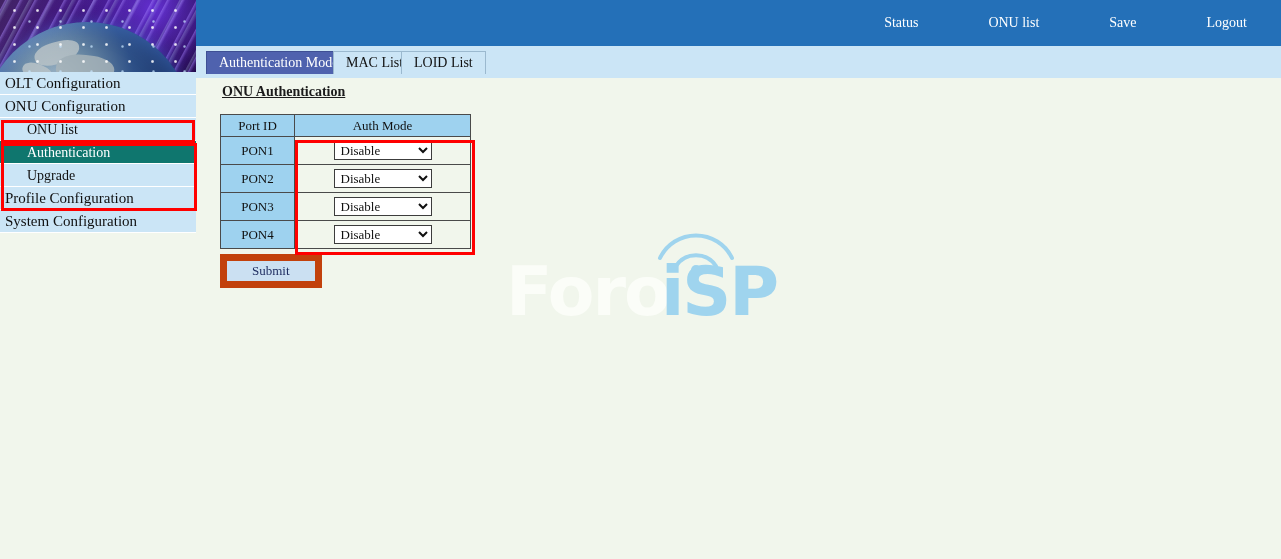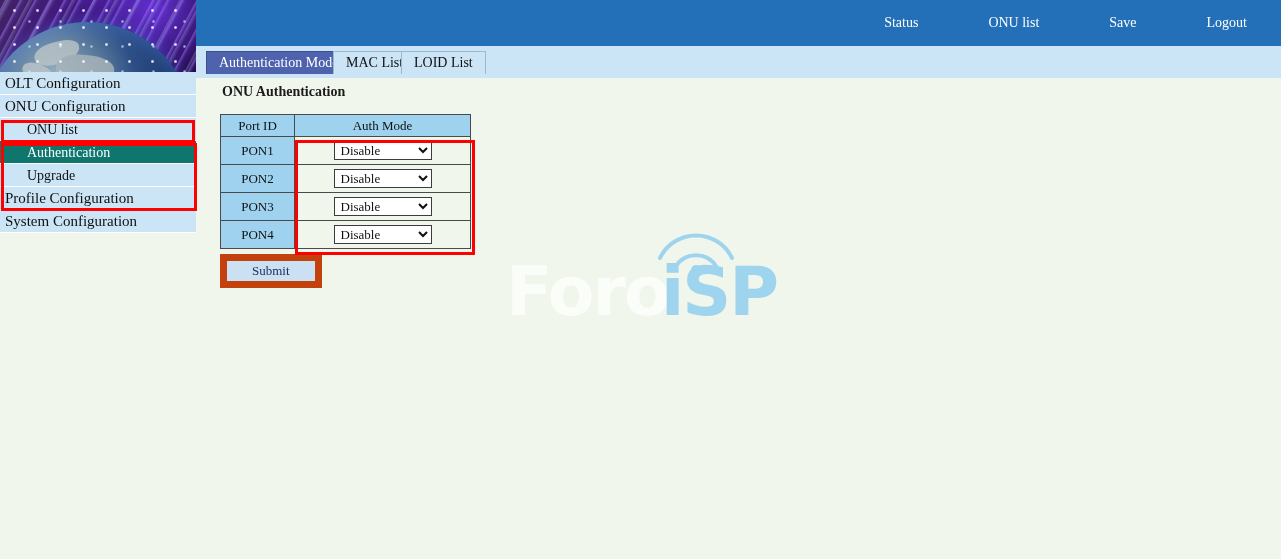--- a/index.html
+++ b/index.html
@@ -204,20 +204,21 @@
     height: 481px;
     background: #f1f6ec;
   }
   #page-title {
     position: absolute;
     left: 26px;
     top: 6px;
     font-size: 14px;
     font-weight: bold;
     color: #1b1b1b;
+    text-decoration: underline;
   }
 
   
   #watermark {
     position: absolute;
     left: 310px;
     top: 154px;
     width: 290px;
     height: 100px;
     pointer-events: none;

